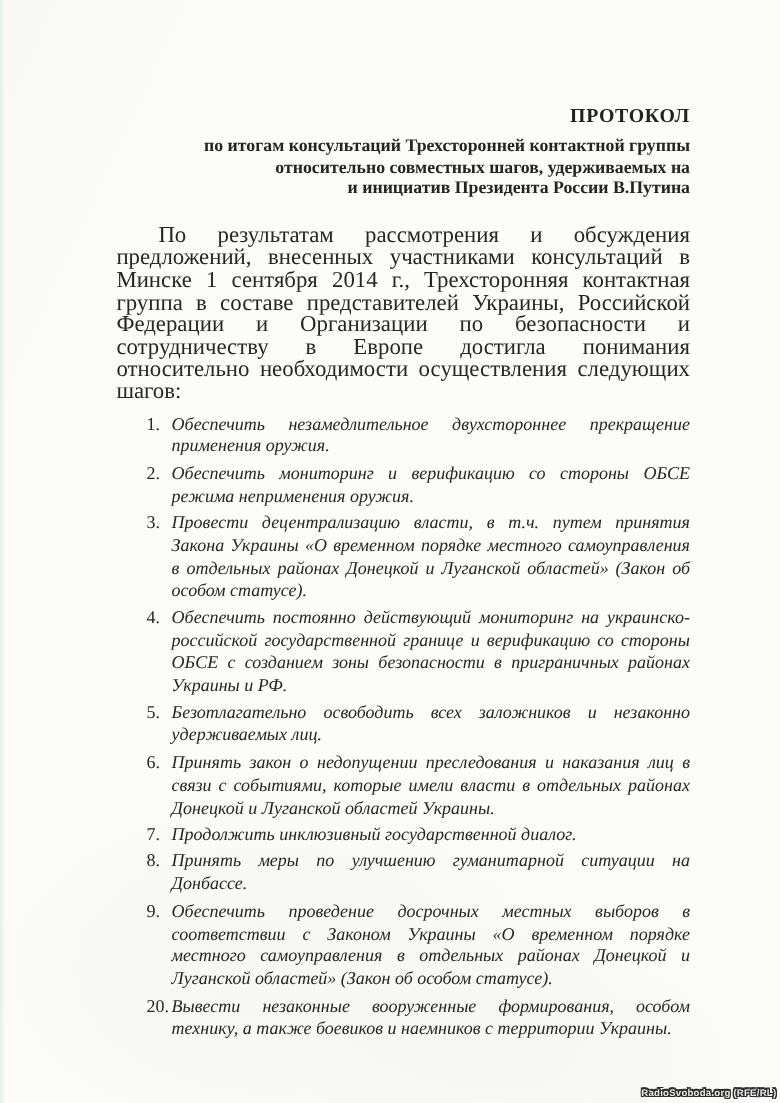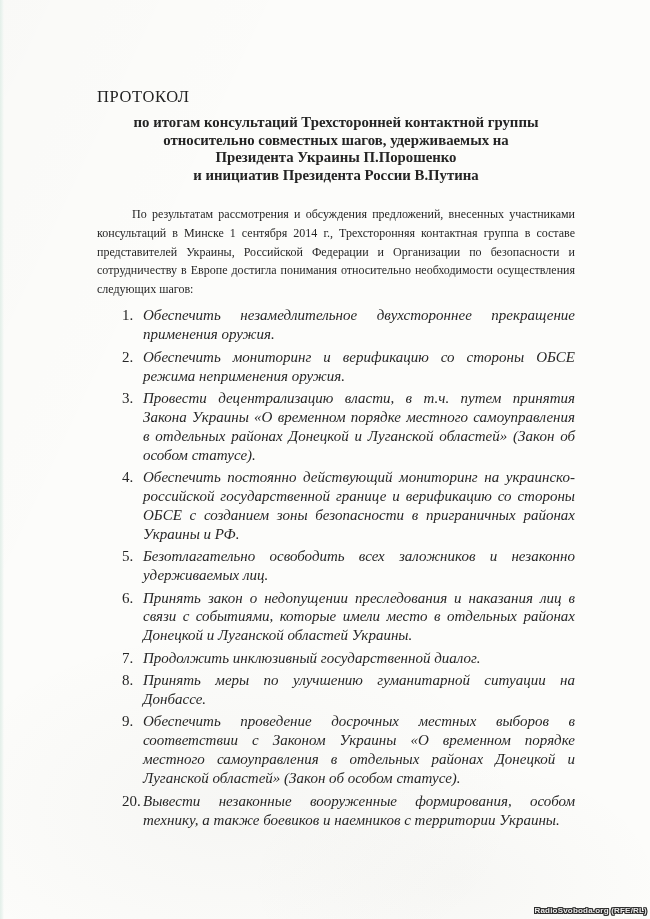--- a/index.html
+++ b/index.html
@@ -33,37 +33,37 @@
     background: linear-gradient(to right, #e3efe9 0%, #eef5f1 55%, rgba(255,255,255,0) 100%);
   }
   .content {
     position: absolute;
     left: 97px;
     top: 87px;
     width: 478px;
   }
   .doc-title {
     font-size: 16.5px;
-    font-weight: normal;
-    text-align: left;
+    font-weight: bold;
+    text-align: right;
     letter-spacing: 0.6px;
     margin: 0 0 7px 0;
     line-height: 20px;
     color: #222;
   }
   .subtitle {
     font-size: 14.8px;
     font-weight: bold;
-    text-align: center;
+    text-align: right;
     line-height: 17.6px;
     margin: 0 0 21px 0;
     color: #242424;
   }
   .intro {
-    font-size: 12px;
+    font-size: 19px;
     line-height: 18.6px;
     text-align: justify;
     text-indent: 35px;
     margin: 0 0 8px 0;
   }
   .num-list {
     margin: 0;
     padding: 0;
   }
   .item {
@@ -104,21 +104,20 @@
 <div class="scan">
   <div class="scan-edge"></div>
 
   <div class="content">
 
     <h1 class="doc-title">ПРОТОКОЛ</h1>
 
     <div class="subtitle">
       <div>по итогам консультаций Трехсторонней контактной группы</div>
       <div>относительно совместных шагов, удерживаемых на</div>
-      <div>Президента Украины П.Порошенко</div>
       <div>и инициатив Президента России В.Путина</div>
     </div>
 
     <p class="intro">По результатам рассмотрения и обсуждения предложений, внесенных участниками консультаций в Минске 1 сентября 2014 г., Трехсторонняя контактная группа в составе представителей Украины, Российской Федерации и Организации по безопасности и сотрудничеству в Европе достигла понимания относительно необходимости осуществления следующих шагов:</p>
 
     <div class="num-list">
 
       <div class="item">
         <span class="num">1.</span>
         <span class="txt">Обеспечить незамедлительное двухстороннее прекращение применения оружия.</span>
@@ -139,21 +138,21 @@
         <span class="txt">Обеспечить постоянно действующий мониторинг на украинско-российской государственной границе и верификацию со стороны ОБСЕ с созданием зоны безопасности в приграничных районах Украины и РФ.</span>
       </div>
 
       <div class="item">
         <span class="num">5.</span>
         <span class="txt">Безотлагательно освободить всех заложников и незаконно удерживаемых лиц.</span>
       </div>
 
       <div class="item">
         <span class="num">6.</span>
-        <span class="txt">Принять закон о недопущении преследования и наказания лиц в связи с событиями, которые имели место в отдельных районах Донецкой и Луганской областей Украины.</span>
+        <span class="txt">Принять закон о недопущении преследования и наказания лиц в связи с событиями, которые имели власти в отдельных районах Донецкой и Луганской областей Украины.</span>
       </div>
 
       <div class="item">
         <span class="num">7.</span>
         <span class="txt">Продолжить инклюзивный государственной диалог.</span>
       </div>
 
       <div class="item">
         <span class="num">8.</span>
         <span class="txt">Принять меры по улучшению гуманитарной ситуации на Донбассе.</span>

